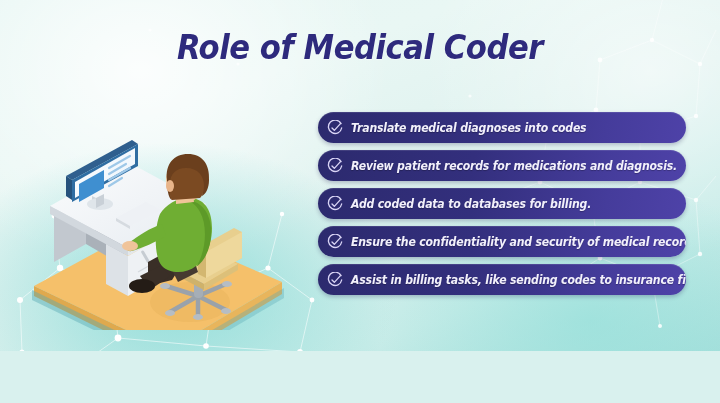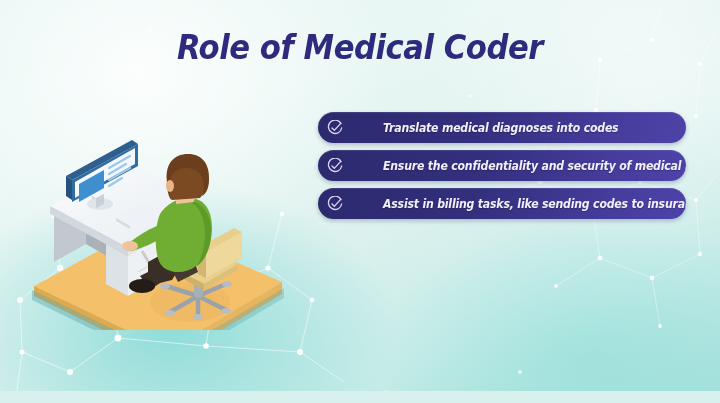--- a/index.html
+++ b/index.html
@@ -6,21 +6,21 @@
   html,body { width:720px; height:403px; overflow:hidden; }
   body {
     font-family:"Liberation Sans", sans-serif;
     background:#d9f1ee;
     position:relative;
   }
 
   
   #stage {
     position:absolute; inset:0;
-    width:720px; height:391px;
+    width:720px; height:351px;
     overflow:hidden;
     background:
       linear-gradient(160deg,#e6f6f3 0%, #e9f7f4 28%, #dff2ef 52%, #c7ece8 78%, #a8e0dc 100%);
   }
   .bg-glow-tl{
     position:absolute; left:-120px; top:-140px; width:520px; height:420px;
     background:radial-gradient(ellipse at center, rgba(255,255,255,.85) 0%, rgba(255,255,255,0) 68%);
     pointer-events:none;
   }
   .bg-glow-tr{
@@ -62,21 +62,20 @@
   }
   .pill {
     position:relative;
     height:31px;
     border-radius:16px;
     background:linear-gradient(100deg,#2c2a6e 0%, #332f7d 42%, #453c9b 78%, #4e42a8 100%);
     box-shadow:0 2px 4px rgba(40,40,90,.28), inset 0 1px 0 rgba(255,255,255,.10);
     display:flex; align-items:center;
     padding:0 10px 0 9px;
     overflow:hidden;
-    gap:32px;
   }
   .pill .chk {
     flex:0 0 auto; width:16px; height:16px; margin-right:8px;
     display:block;
   }
   .pill .txt {
     color:#f2f0fb;
     font-size:11.5px;
     font-style:italic;
     font-weight:bold;
@@ -290,22 +289,36 @@
   <div id="list">
 
     <div class="pill">
       <svg class="chk" viewBox="0 0 24 24">
         <path d="M21 5.5 A10 10 0 1 0 22 12" fill="none" stroke="#d9d4f5" stroke-width="2" stroke-linecap="round"></path>
         <polyline points="7.5,12 11,15.5 20.5,5" fill="none" stroke="#d9d4f5" stroke-width="2" stroke-linecap="round" stroke-linejoin="round"></polyline>
       </svg>
       <span class="txt">Translate medical diagnoses into codes</span>
     </div>
 
-
-
+    <div class="pill">
+      <svg class="chk" viewBox="0 0 24 24">
+        <path d="M21 5.5 A10 10 0 1 0 22 12" fill="none" stroke="#d9d4f5" stroke-width="2" stroke-linecap="round"></path>
+        <polyline points="7.5,12 11,15.5 20.5,5" fill="none" stroke="#d9d4f5" stroke-width="2" stroke-linecap="round" stroke-linejoin="round"></polyline>
+      </svg>
+      <span class="txt">Review patient records for medications and diagnosis.</span>
+    </div>
+
+
+    <div class="pill">
+      <svg class="chk" viewBox="0 0 24 24">
+        <path d="M21 5.5 A10 10 0 1 0 22 12" fill="none" stroke="#d9d4f5" stroke-width="2" stroke-linecap="round"></path>
+        <polyline points="7.5,12 11,15.5 20.5,5" fill="none" stroke="#d9d4f5" stroke-width="2" stroke-linecap="round" stroke-linejoin="round"></polyline>
+      </svg>
+      <span class="txt">Add coded data to databases for billing.</span>
+    </div>
 
     <div class="pill">
       <svg class="chk" viewBox="0 0 24 24">
         <path d="M21 5.5 A10 10 0 1 0 22 12" fill="none" stroke="#d9d4f5" stroke-width="2" stroke-linecap="round"></path>
         <polyline points="7.5,12 11,15.5 20.5,5" fill="none" stroke="#d9d4f5" stroke-width="2" stroke-linecap="round" stroke-linejoin="round"></polyline>
       </svg>
       <span class="txt">Ensure the confidentiality and security of medical records.</span>
     </div>
 
 

